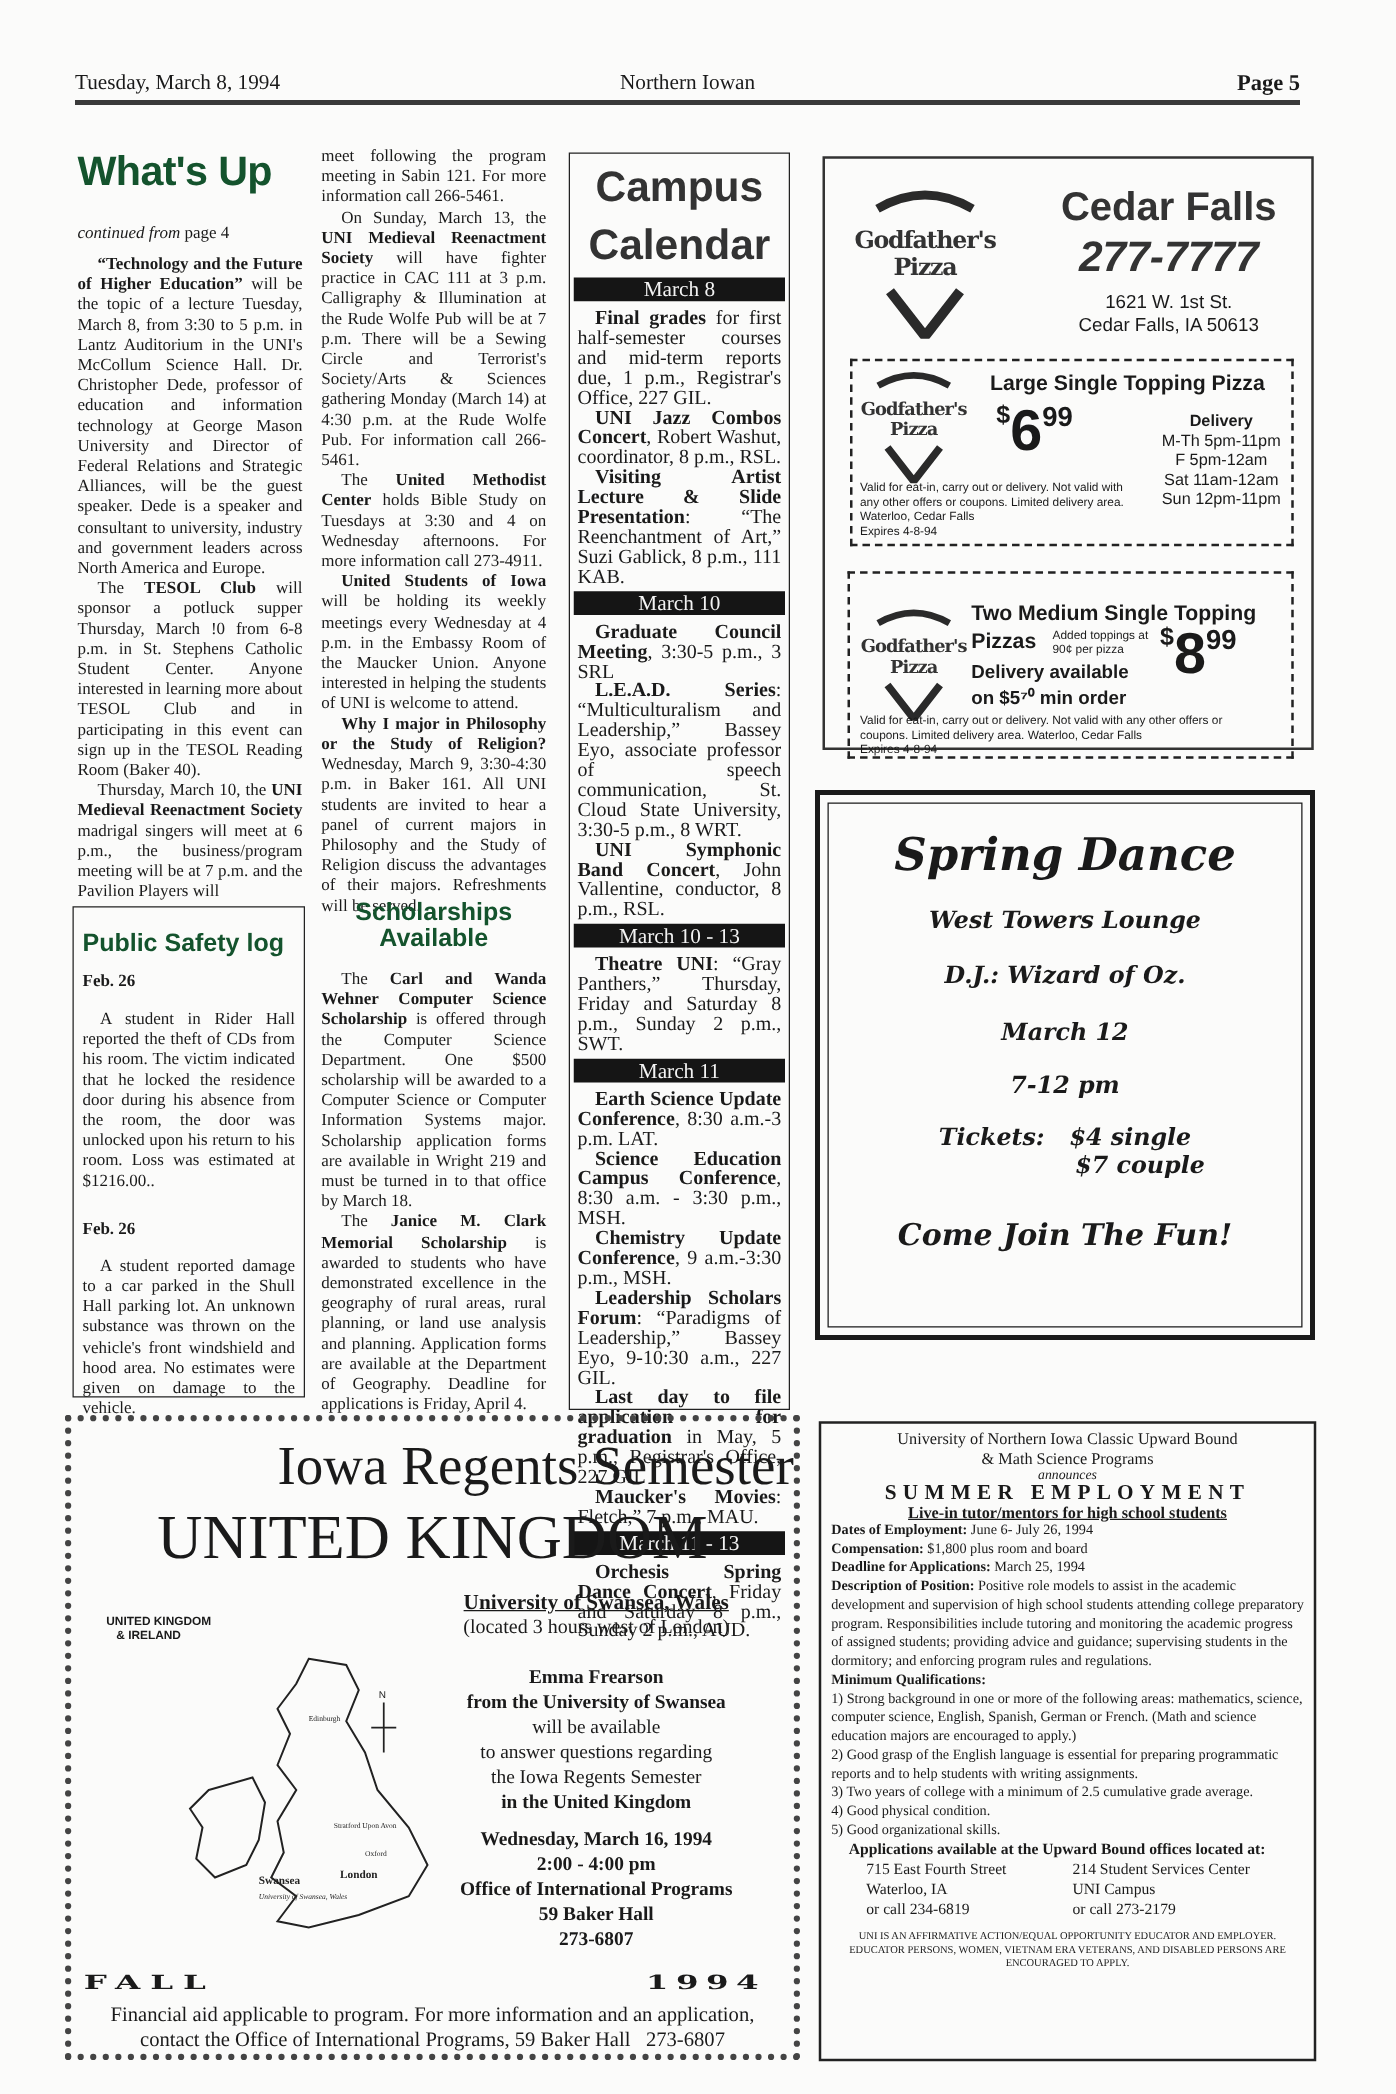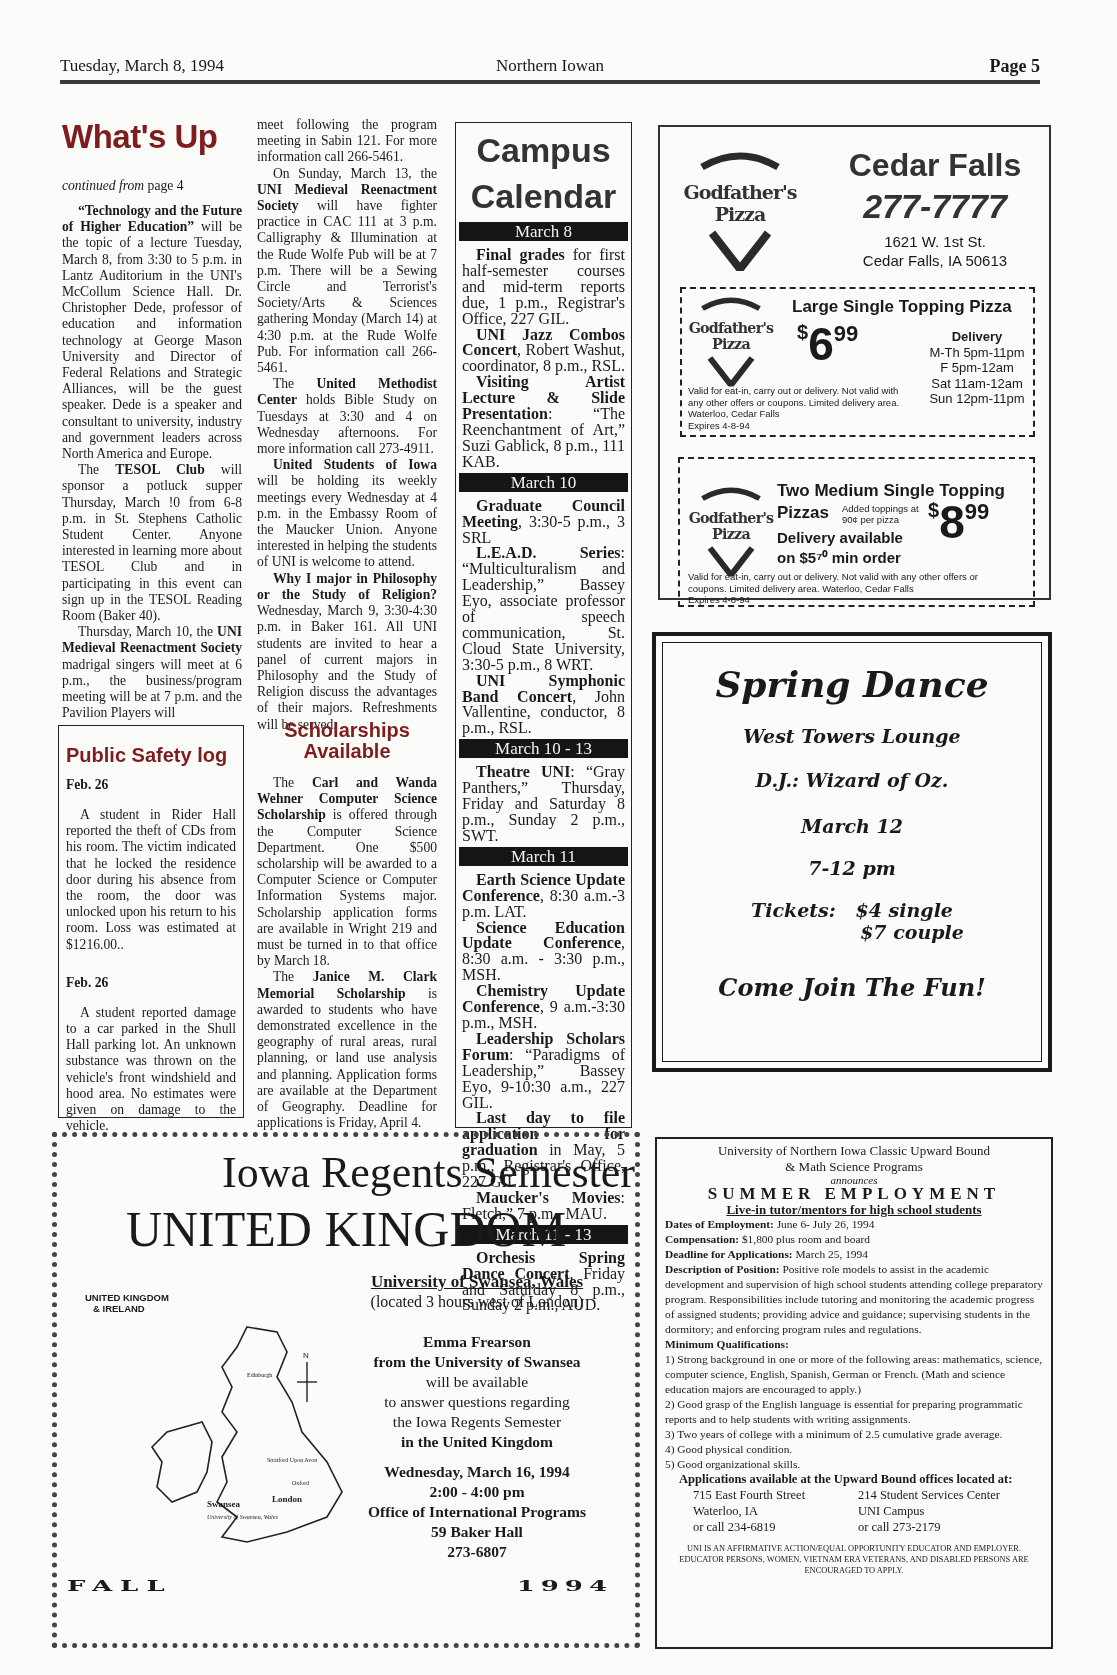--- a/index.html
+++ b/index.html
@@ -13,21 +13,21 @@
   .hdr .l { position: absolute; left: 0; top: 4px; }
   .hdr .c { position: absolute; left: 0; right: 0; top: 4px; text-align: center; }
   .hdr .r { position: absolute; right: 0; top: 4px; font-weight: bold; font-size: 18px; }
   .hdr-rule { left: 60px; top: 80px; width: 980px; height: 4px; background: #3a3a3a; }
 
   
   .col { font-size: 13.6px; line-height: 16.2px; text-align: justify; hyphens: manual; }
   .col p { text-indent: 16px; }
   .col b { font-weight: bold; }
 
-  .sans-h { font-family: "Liberation Sans", sans-serif; font-weight: bold; color: #7f1d1d; }
+  .sans-h { font-family: "Liberation Sans", sans-serif; font-weight: bold; color: #14532d; }
 
   
   .whats-title { left: 62px; top: 118px; font-size: 33px; letter-spacing: -0.5px; }
   .cont { left: 62px; top: 178px; font-size: 13.6px; font-style: italic; }
   .cont span { font-style: normal; }
   .col1 { left: 62px; top: 203px; width: 180px; }
   .col2 { left: 257px; top: 117px; width: 180px; }
 
   
   .psl { left: 58px; top: 725px; width: 186px; height: 393px; border: 1.5px solid #222; padding: 6px 7px; }
@@ -151,21 +151,21 @@
         <p><b>L.E.A.D. Series</b>: “Multiculturalism and Leadership,” Bassey Eyo, associate professor of speech communication, St. Cloud State University, 3:30-5 p.m., 8 WRT.</p>
         <p><b>UNI Symphonic Band Concert</b>, John Vallentine, conductor, 8 p.m., RSL.</p>
       </div>
       <div class="cal-bar">March 10 - 13</div>
       <div class="col">
         <p><b>Theatre UNI</b>: “Gray Panthers,” Thursday, Friday and Saturday 8 p.m., Sunday 2 p.m., SWT.</p>
       </div>
       <div class="cal-bar">March 11</div>
       <div class="col">
         <p><b>Earth Science Update Conference</b>, 8:30 a.m.-3 p.m. LAT.</p>
-        <p><b>Science Education Update Conference</b>, 8:30 a.m. - 3:30 p.m., MSH.</p>
+        <p><b>Science Education Campus Conference</b>, 8:30 a.m. - 3:30 p.m., MSH.</p>
         <p><b>Chemistry Update Conference</b>, 9 a.m.-3:30 p.m., MSH.</p>
         <p><b>Leadership Scholars Forum</b>: “Paradigms of Leadership,” Bassey Eyo, 9-10:30 a.m., 227 GIL.</p>
         <p><b>Last day to file application for graduation</b> in May, 5 p.m., Registrar's Office, 227 GIL</p>
         <p><b>Maucker's Movies</b>: Fletch,” 7 p.m., MAU.</p>
       </div>
       <div class="cal-bar">March 11 - 13</div>
       <div class="col">
         <p><b>Orchesis Spring Dance Concert</b>, Friday and Saturday 8 p.m., Sunday 2 p.m., AUD.</p>
       </div>
     </div>
@@ -276,20 +276,24 @@
     <div style="font-weight:normal;">the Iowa Regents Semester</div>
     <div style="font-weight:bold;">in the United Kingdom</div>
     <div style="font-weight:bold; margin-top:10px;">Wednesday, March 16, 1994</div>
     <div style="font-weight:bold;">2:00 - 4:00 pm</div>
     <div style="font-weight:bold;">Office of International Programs</div>
     <div style="font-weight:bold;">59 Baker Hall</div>
     <div style="font-weight:bold;">273-6807</div>
   </div>
   <div class="fall">FALL</div>
   <div class="yr">1994</div>
+  <div class="foot">
+    <div>Financial aid applicable to program.  For more information and an application,</div>
+    <div style="white-space:pre;">contact the Office of International Programs, 59 Baker Hall   273-6807</div>
+  </div>
 </div>
 
 <div class="abs se">
   <div class="ctr" style="font-size:13px; line-height:16px;">University of Northern Iowa Classic Upward Bound</div>
   <div class="ctr" style="font-size:13px; line-height:16px;">&amp; Math Science Programs</div>
   <div class="ctr" style="font-style:italic; font-size:11px; line-height:11px;">announces</div>
   <div class="big">SUMMER EMPLOYMENT</div>
   <div class="sub">Live-in tutor/mentors for high school students</div>
   <div id="se-fields">
       <div class="row"><b>Dates of Employment:</b>  June 6- July 26, 1994</div>

